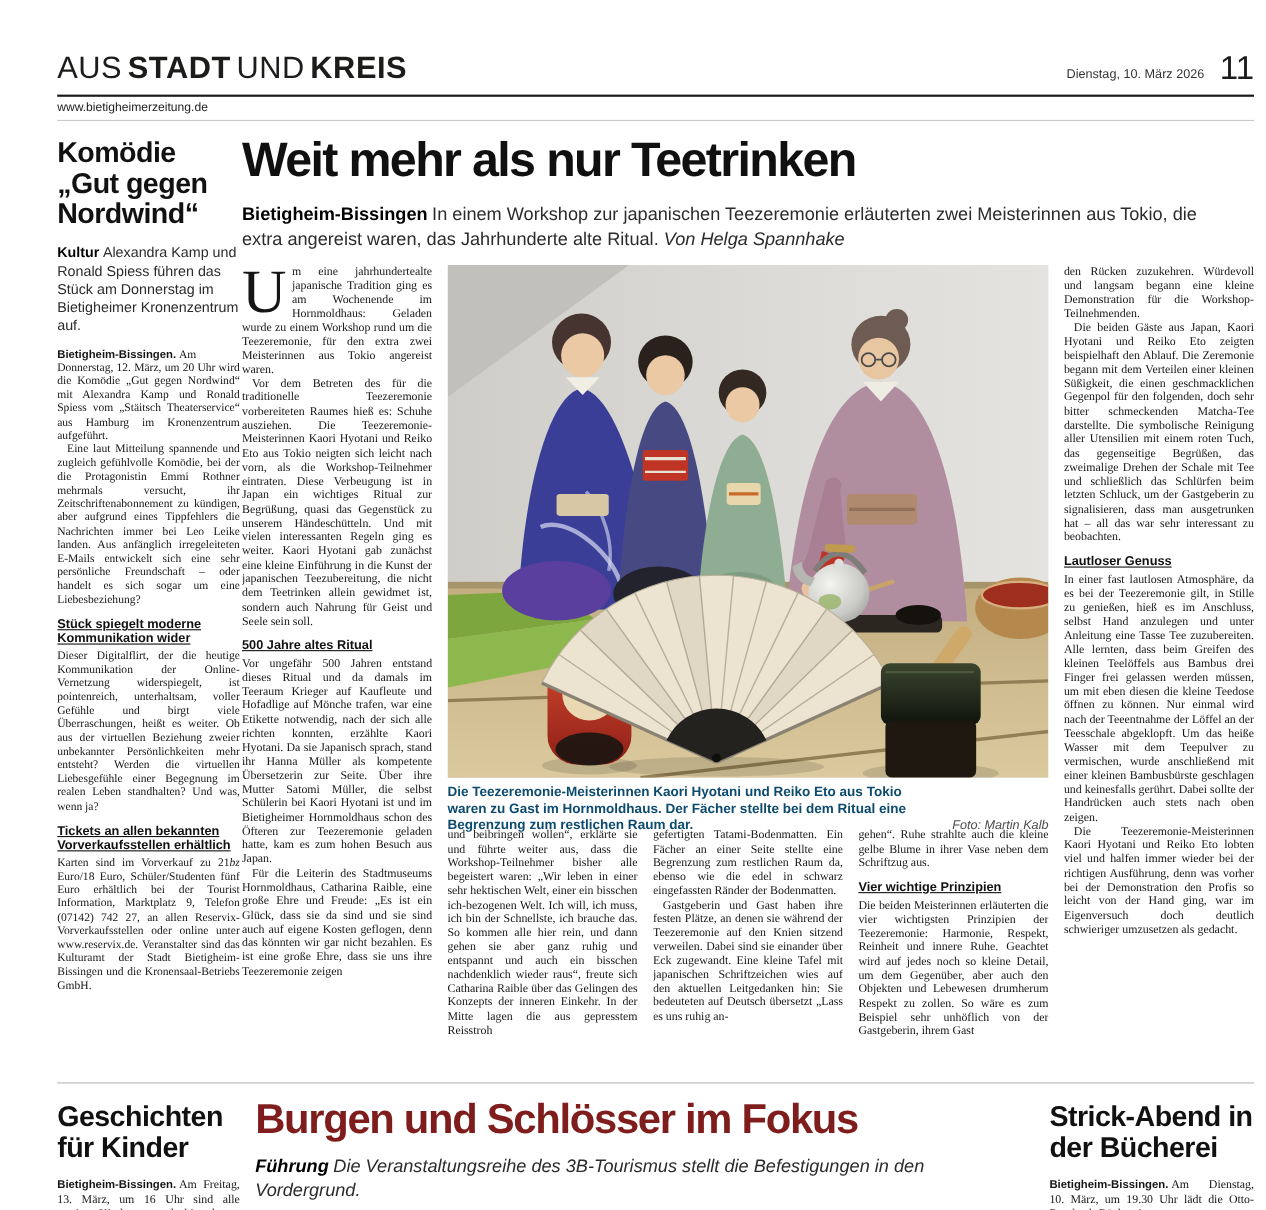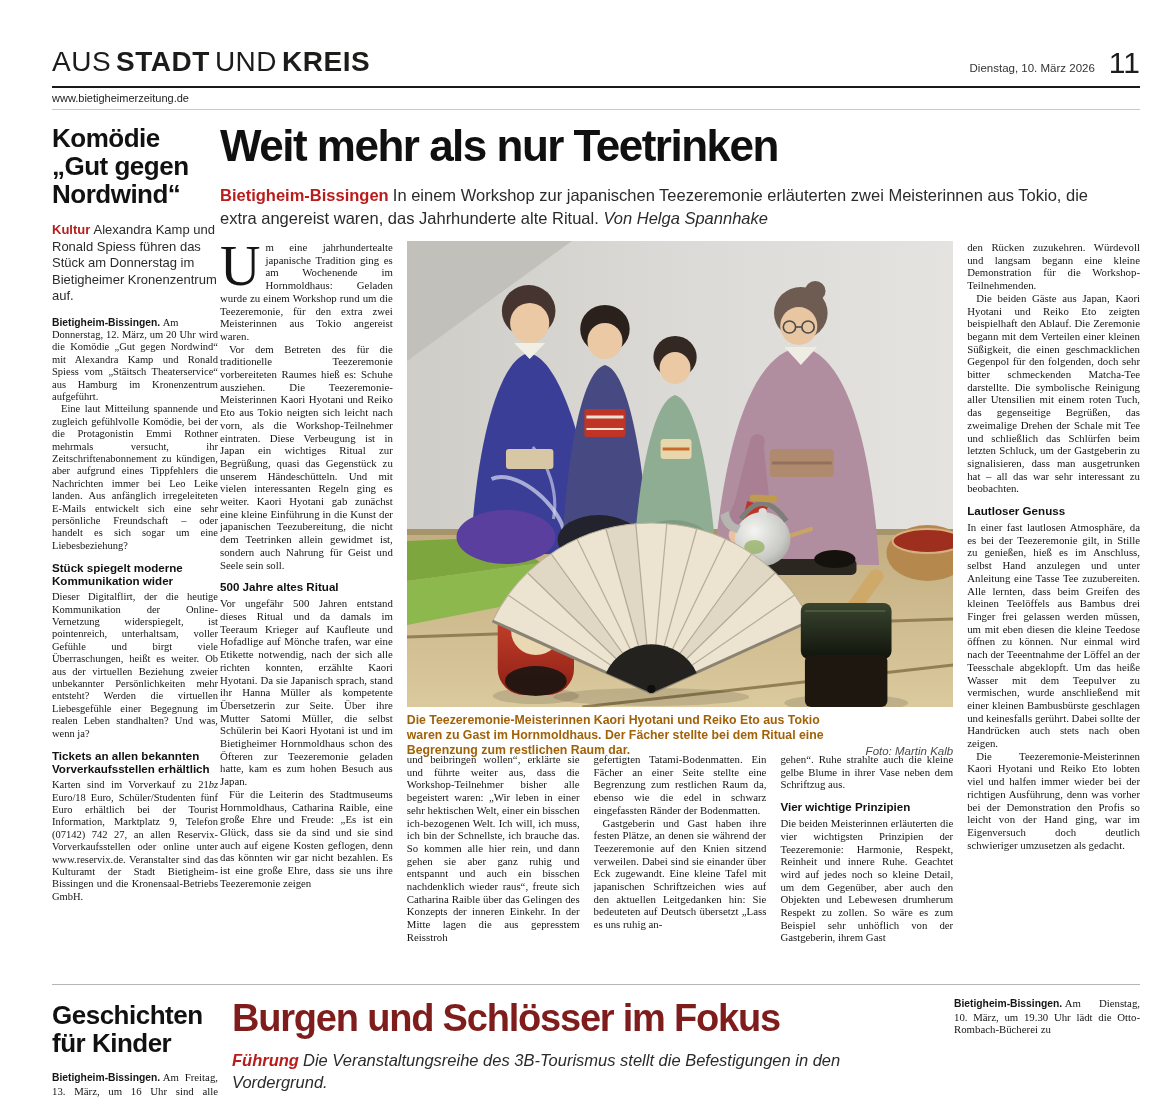--- a/index.html
+++ b/index.html
@@ -20,50 +20,50 @@
   .mast-right { margin-left:auto; display:flex; align-items:flex-end; }
   .dateline { font-size:11.5px; color:#333; padding-bottom:4px;margin-left:12px; }
   .pagenum { font-size:30px; font-weight:400; color:#1c1c1a; margin-left:14px; line-height:1; }
   .website-row { font-size:11px; color:#222; padding:4px 0 5px 0; border-bottom:1px solid #c9c9c9; }
 
   
   .serif { font-family:"Liberation Serif", serif; font-size:10.8px; line-height:12.7px; color:#151515; }
   .serif p { text-align:justify; hyphens:auto; -webkit-hyphens:auto; }
   .indent { text-indent:9px; }
   .lead-in { font-family:"Liberation Sans", sans-serif; font-weight:700; font-size:10.3px; margin-right:.25em; }
-  .subhead { font-family:"Liberation Sans", sans-serif; font-weight:700; font-size:11.6px; line-height:13px; color:#111; margin:9px 0 4px 0; }
+  .subhead { font-family:"Liberation Sans", sans-serif; font-weight:700; font-size:11.6px; line-height:13px; color:#111; margin:9px 0 4px 0;text-decoration:underline; }
   .sig { float:right; font-style:italic; }
 
   
   .content { display:flex; gap:2px; height:864px; overflow:hidden; margin-top:10px; }
   .leftcol { width:166px; flex:0 0 166px; overflow:hidden; }
   .leftcol .serif { font-size:10.5px; line-height:12.4px; }
   .small-headline { font-weight:700; font-size:26px; line-height:28px; letter-spacing:-.5px; color:#111; margin:4px 0 14px 0; }
   .standfirst-sm { font-size:13px; line-height:16.5px; color:#2b2b2b; margin-bottom:12px; }
-  .kicker { color:#b91c1c; font-weight:700; margin-right:.25em; }
+  .kicker { color:#000000; font-weight:700; margin-right:.25em; }
 
   .maincol { flex:1; overflow:hidden; }
   .big-headline { font-weight:700; font-size:44px; line-height:48px; letter-spacing:-1.5px; color:#101010; margin-top:2px; }
   .standfirst { font-size:16.5px; line-height:22.5px; color:#2b2b2b; margin:14px 0 12px 0; max-width:905px; }
   .byline { font-style:italic; }
 
   .article-grid { display:grid; grid-template-columns:repeat(5, 1fr); grid-template-rows:512px 222px; column-gap:14px; }
   .g-col1 { grid-column:1; grid-row:1 / span 2; overflow:hidden; }
   .g-photo { grid-column:2 / span 3; grid-row:1; }
   .g-col2 { grid-column:2; grid-row:2; overflow:hidden; }
   .g-col3 { grid-column:3; grid-row:2; overflow:hidden; }
   .g-col4 { grid-column:4; grid-row:2; overflow:hidden; }
   .g-col5 { grid-column:5; grid-row:1 / span 2; overflow:hidden; }
 
   .dropcap { float:left; font-family:"Liberation Serif", serif; font-weight:400; font-size:56px; line-height:46px; padding:2px 5px 0 0; color:#151515; }
 
   .photo-frame { width:100%; height:466px; overflow:hidden; background:#d8d6d2; }
   .photo-frame svg { display:block; width:100%; height:100%; }
   .caption-row { position:relative; margin-top:6px; }
-  .caption { font-weight:700; font-size:12.3px; line-height:15px; color:#a16207; max-width:78%; }
+  .caption { font-weight:700; font-size:12.3px; line-height:15px; color:#0c4a6e; max-width:78%; }
   .credit { position:absolute; right:0; bottom:1px; font-style:italic; font-weight:400; font-size:11.5px; color:#4d4d4d;margin-top:12px; }
 
   
   .bottom-rule { border:0; border-top:1px solid #b5b5b5; margin-top:0; }
   .bottom { display:flex; gap:14px; margin-top:12px; }
   .b-left { width:166px; flex:0 0 166px; overflow:hidden; }
   .b-mid { width:708px; flex:0 0 708px; overflow:hidden; }
   .b-right { flex:1; overflow:hidden; }
   .mid-headline { font-weight:700; font-size:38px; line-height:42px; letter-spacing:-1.2px; color:#7f1d1d; }
   .mid-standfirst { font-size:16.5px; line-height:22px; color:#2b2b2b; margin:10px 0 12px 0;font-style:italic; }
@@ -327,20 +327,21 @@
             <div class="arm"></div>
             <div class="paper"></div>
           </div>
           <div class="b-mid-col serif">
             <p>um Burgen, Schlösser und Untertane in Besigheim, Bönnigheim</p>
           </div>
         </div>
       </div>
 
       <div class="b-right">
+        <div class="small-headline">Strick-Abend in der Bücherei</div>
         <div class="serif">
           <p><span class="lead-in">Bietigheim-Bissingen.</span><span>Am Dienstag, 10. März, um 19.30 Uhr lädt die Otto-Rombach-Bücherei zu</span></p>
         </div>
       </div>
     </div>
 
   </div>
 </div>
 
 </body></html>

